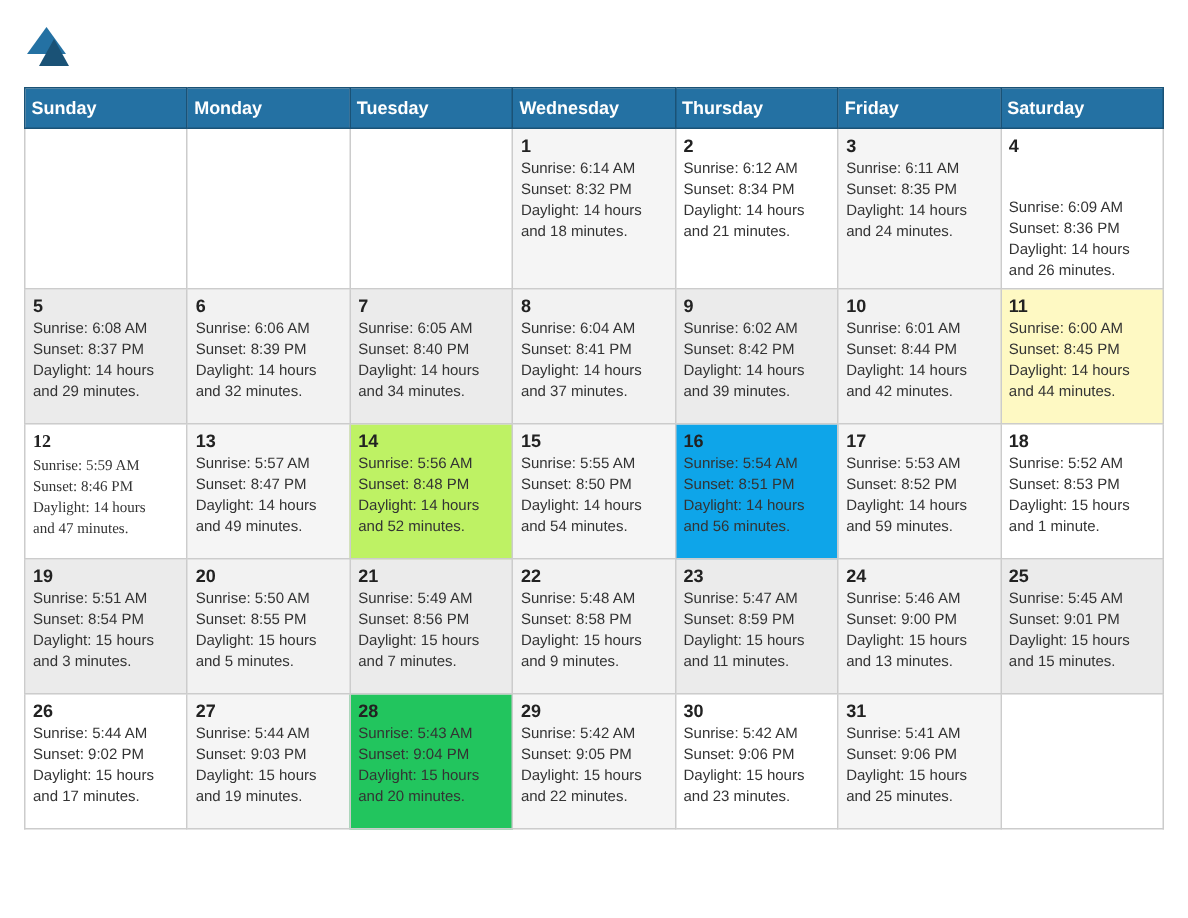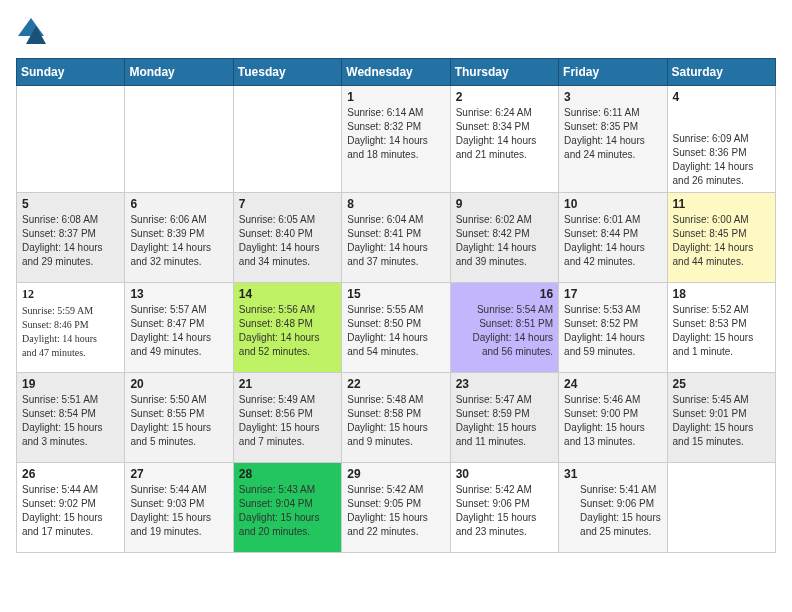--- a/index.html
+++ b/index.html
@@ -141,21 +141,21 @@
         <td class="empty-cell" style="background: rgb(255, 255, 255);"></td>
         <td style="background: rgb(245, 245, 245);">
           <span class="day-number">1</span>
           <div class="day-info" style="white-space: pre-line;">Sunrise: 6:14 AM
 Sunset: 8:32 PM
 Daylight: 14 hours
 and 18 minutes.</div>
         </td>
         <td style="background: rgb(255, 255, 255);">
           <span class="day-number">2</span>
-          <div class="day-info" style="white-space: pre-line;">Sunrise: 6:24 AM
+          <div class="day-info" style="white-space: pre-line;">Sunrise: 6:12 AM
 Sunset: 8:34 PM
 Daylight: 14 hours
 and 21 minutes.</div>
         </td>
         <td style="background: rgb(245, 245, 245);">
           <span class="day-number">3</span>
           <div class="day-info" style="white-space: pre-line;">Sunrise: 6:11 AM
 Sunset: 8:35 PM
 Daylight: 14 hours
 and 24 minutes.</div>
@@ -241,21 +241,21 @@
 Daylight: 14 hours
 and 52 minutes.</div>
         </td>
         <td style="background: rgb(245, 245, 245);">
           <span class="day-number">15</span>
           <div class="day-info" style="white-space: pre-line;">Sunrise: 5:55 AM
 Sunset: 8:50 PM
 Daylight: 14 hours
 and 54 minutes.</div>
         </td>
-        <td style="background: #c4b5fd; text-align: right;">
+        <td style="background: #0ea5e9;">
           <span class="day-number">16</span>
           <div class="day-info" style="white-space: pre-line;">Sunrise: 5:54 AM
 Sunset: 8:51 PM
 Daylight: 14 hours
 and 56 minutes.</div>
         </td>
         <td style="background: rgb(245, 245, 245);">
           <span class="day-number">17</span>
           <div class="day-info" style="white-space: pre-line;">Sunrise: 5:53 AM
 Sunset: 8:52 PM
@@ -352,21 +352,21 @@
         </td>
         <td style="background: rgb(255, 255, 255);">
           <span class="day-number">30</span>
           <div class="day-info" style="white-space: pre-line;">Sunrise: 5:42 AM
 Sunset: 9:06 PM
 Daylight: 15 hours
 and 23 minutes.</div>
         </td>
         <td style="background: rgb(245, 245, 245);">
           <span class="day-number">31</span>
-          <div class="day-info" style="white-space: pre-line; margin-left: 16px;">Sunrise: 5:41 AM
+          <div class="day-info" style="white-space: pre-line;">Sunrise: 5:41 AM
 Sunset: 9:06 PM
 Daylight: 15 hours
 and 25 minutes.</div>
         </td>
         <td class="empty-cell" style="background: rgb(255, 255, 255);"></td>
       </tr>
     </tbody>
 </table>
 
 </body></html>

